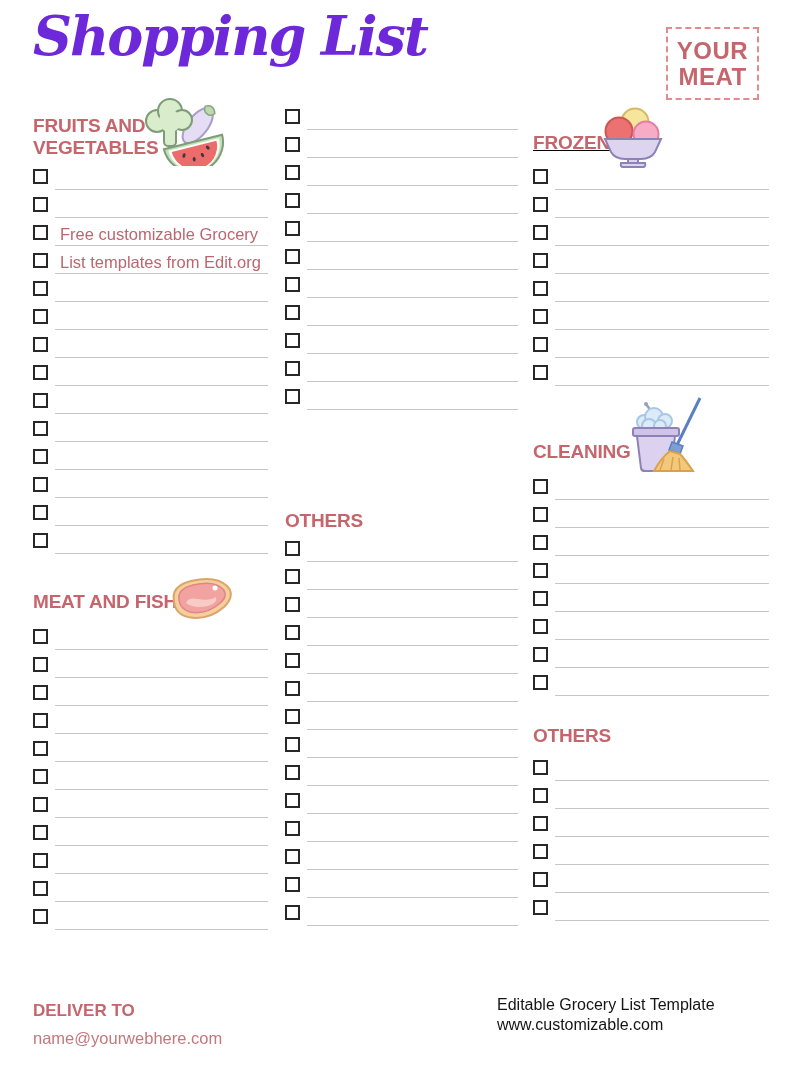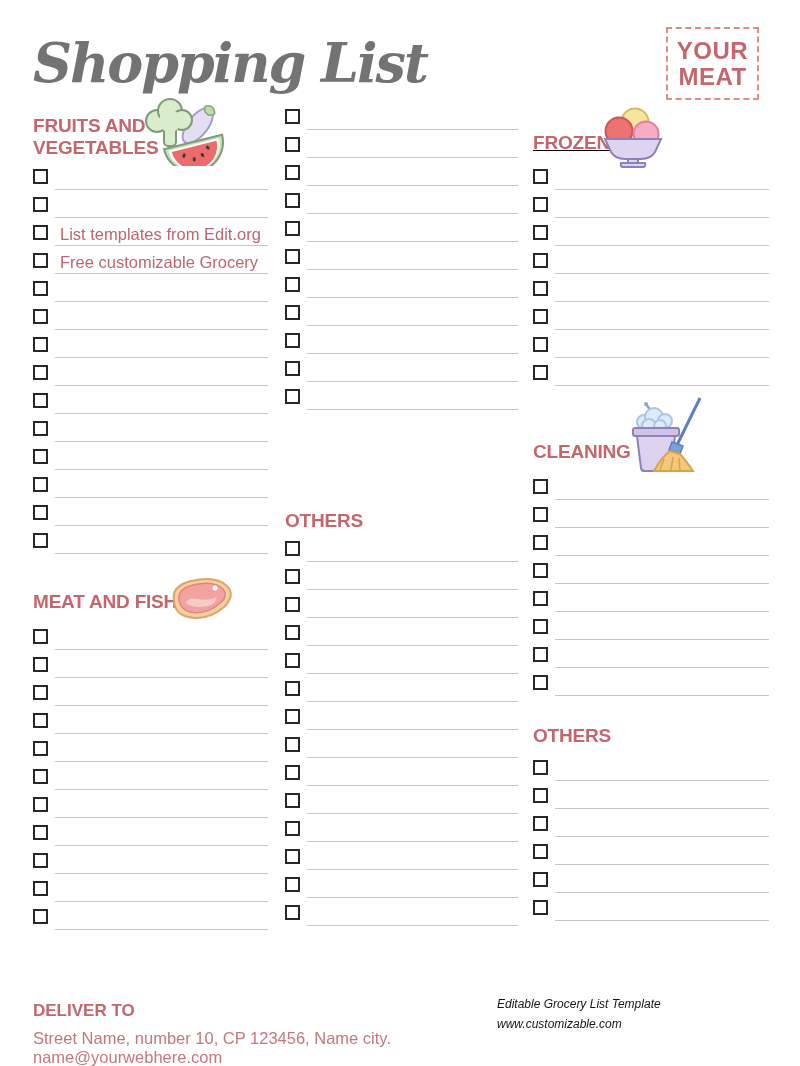--- a/index.html
+++ b/index.html
@@ -1,23 +1,23 @@
 <!DOCTYPE html>
 <html><head>
 <meta charset="utf-8">
 <style>
   html,body { margin:0; padding:0; background:#ffffff; }
   .page {
     position:relative; width:800px; height:1066px; background:#ffffff;
     font-family:"Liberation Sans", sans-serif; overflow:hidden;
   }
   .title {
-    position:absolute; left:33px; top:31px;
+    position:absolute; left:33px; top:4px;
     font-family:"DejaVu Serif", serif; font-style:italic; font-weight:bold;
-    font-size:54px; color:#737373; letter-spacing:-2px; white-space:nowrap;
+    font-size:54px; color:#6d28d9; letter-spacing:-2px; white-space:nowrap;
   }
   .logo-box {
     position:absolute; left:666px; top:27px; width:93px; height:73px;
     border:2px dashed #e38a8a; display:flex; align-items:center; justify-content:center;
     box-sizing:border-box;
   }
   .logo-text {
     font-size:24px; font-weight:bold; color:#c5666d; line-height:1.08;
     letter-spacing:0.5px; text-align:center; white-space:pre-line;
   }
@@ -40,21 +40,21 @@
     border-bottom:1.5px solid #c6c6c6;
     display:flex; align-items:flex-end;
     font-size:16.5px; color:#bd6570; padding:0 0 1px 5px;
     white-space:nowrap; overflow:hidden;
   }
   .deliver { position:absolute; left:33px; top:953px; }
   .deliver-label { font-size:17px; font-weight:bold; color:#c5666d; margin-bottom:8px;margin-top:48px; }
   .deliver-lines { font-size:16.5px; color:#c3787e; line-height:19px; }
   .credit {
     position:absolute; left:497px; top:995px;
-    font-size:12px; color:#151515; line-height:19.5px;font-style:italic;
+    font-size:16px; color:#151515; line-height:19.5px;
   }
 </style>
 </head>
 <body>
 
 <div class="page">
 
   <div class="title">Shopping List</div>
 
   <div class="logo-box">
@@ -91,25 +91,25 @@
         <div class="row">
           <span class="checkbox"></span>
           <span class="field"></span>
         </div>
         <div class="row">
           <span class="checkbox"></span>
           <span class="field"></span>
         </div>
         <div class="row">
           <span class="checkbox"></span>
+          <span class="field">Free customizable Grocery</span>
+        </div>
+        <div class="row">
+          <span class="checkbox"></span>
           <span class="field">List templates from Edit.org</span>
-        </div>
-        <div class="row">
-          <span class="checkbox"></span>
-          <span class="field">Free customizable Grocery</span>
         </div>
         <div class="row">
           <span class="checkbox"></span>
           <span class="field"></span>
         </div>
         <div class="row">
           <span class="checkbox"></span>
           <span class="field"></span>
         </div>
         <div class="row">
@@ -457,21 +457,20 @@
         <div class="row">
           <span class="checkbox"></span>
           <span class="field"></span>
         </div>
       </div>
   </div>
 
   <div class="deliver">
     <div class="deliver-label">DELIVER TO</div>
     <div class="deliver-lines">
-      <div>Street Name, number 10, CP 123456, Name city.</div>
       <div>name@yourwebhere.com</div>
     </div>
   </div>
 
   <div class="credit">
     <div>Editable Grocery List Template</div>
     <div>www.customizable.com</div>
   </div>
 
 </div>

